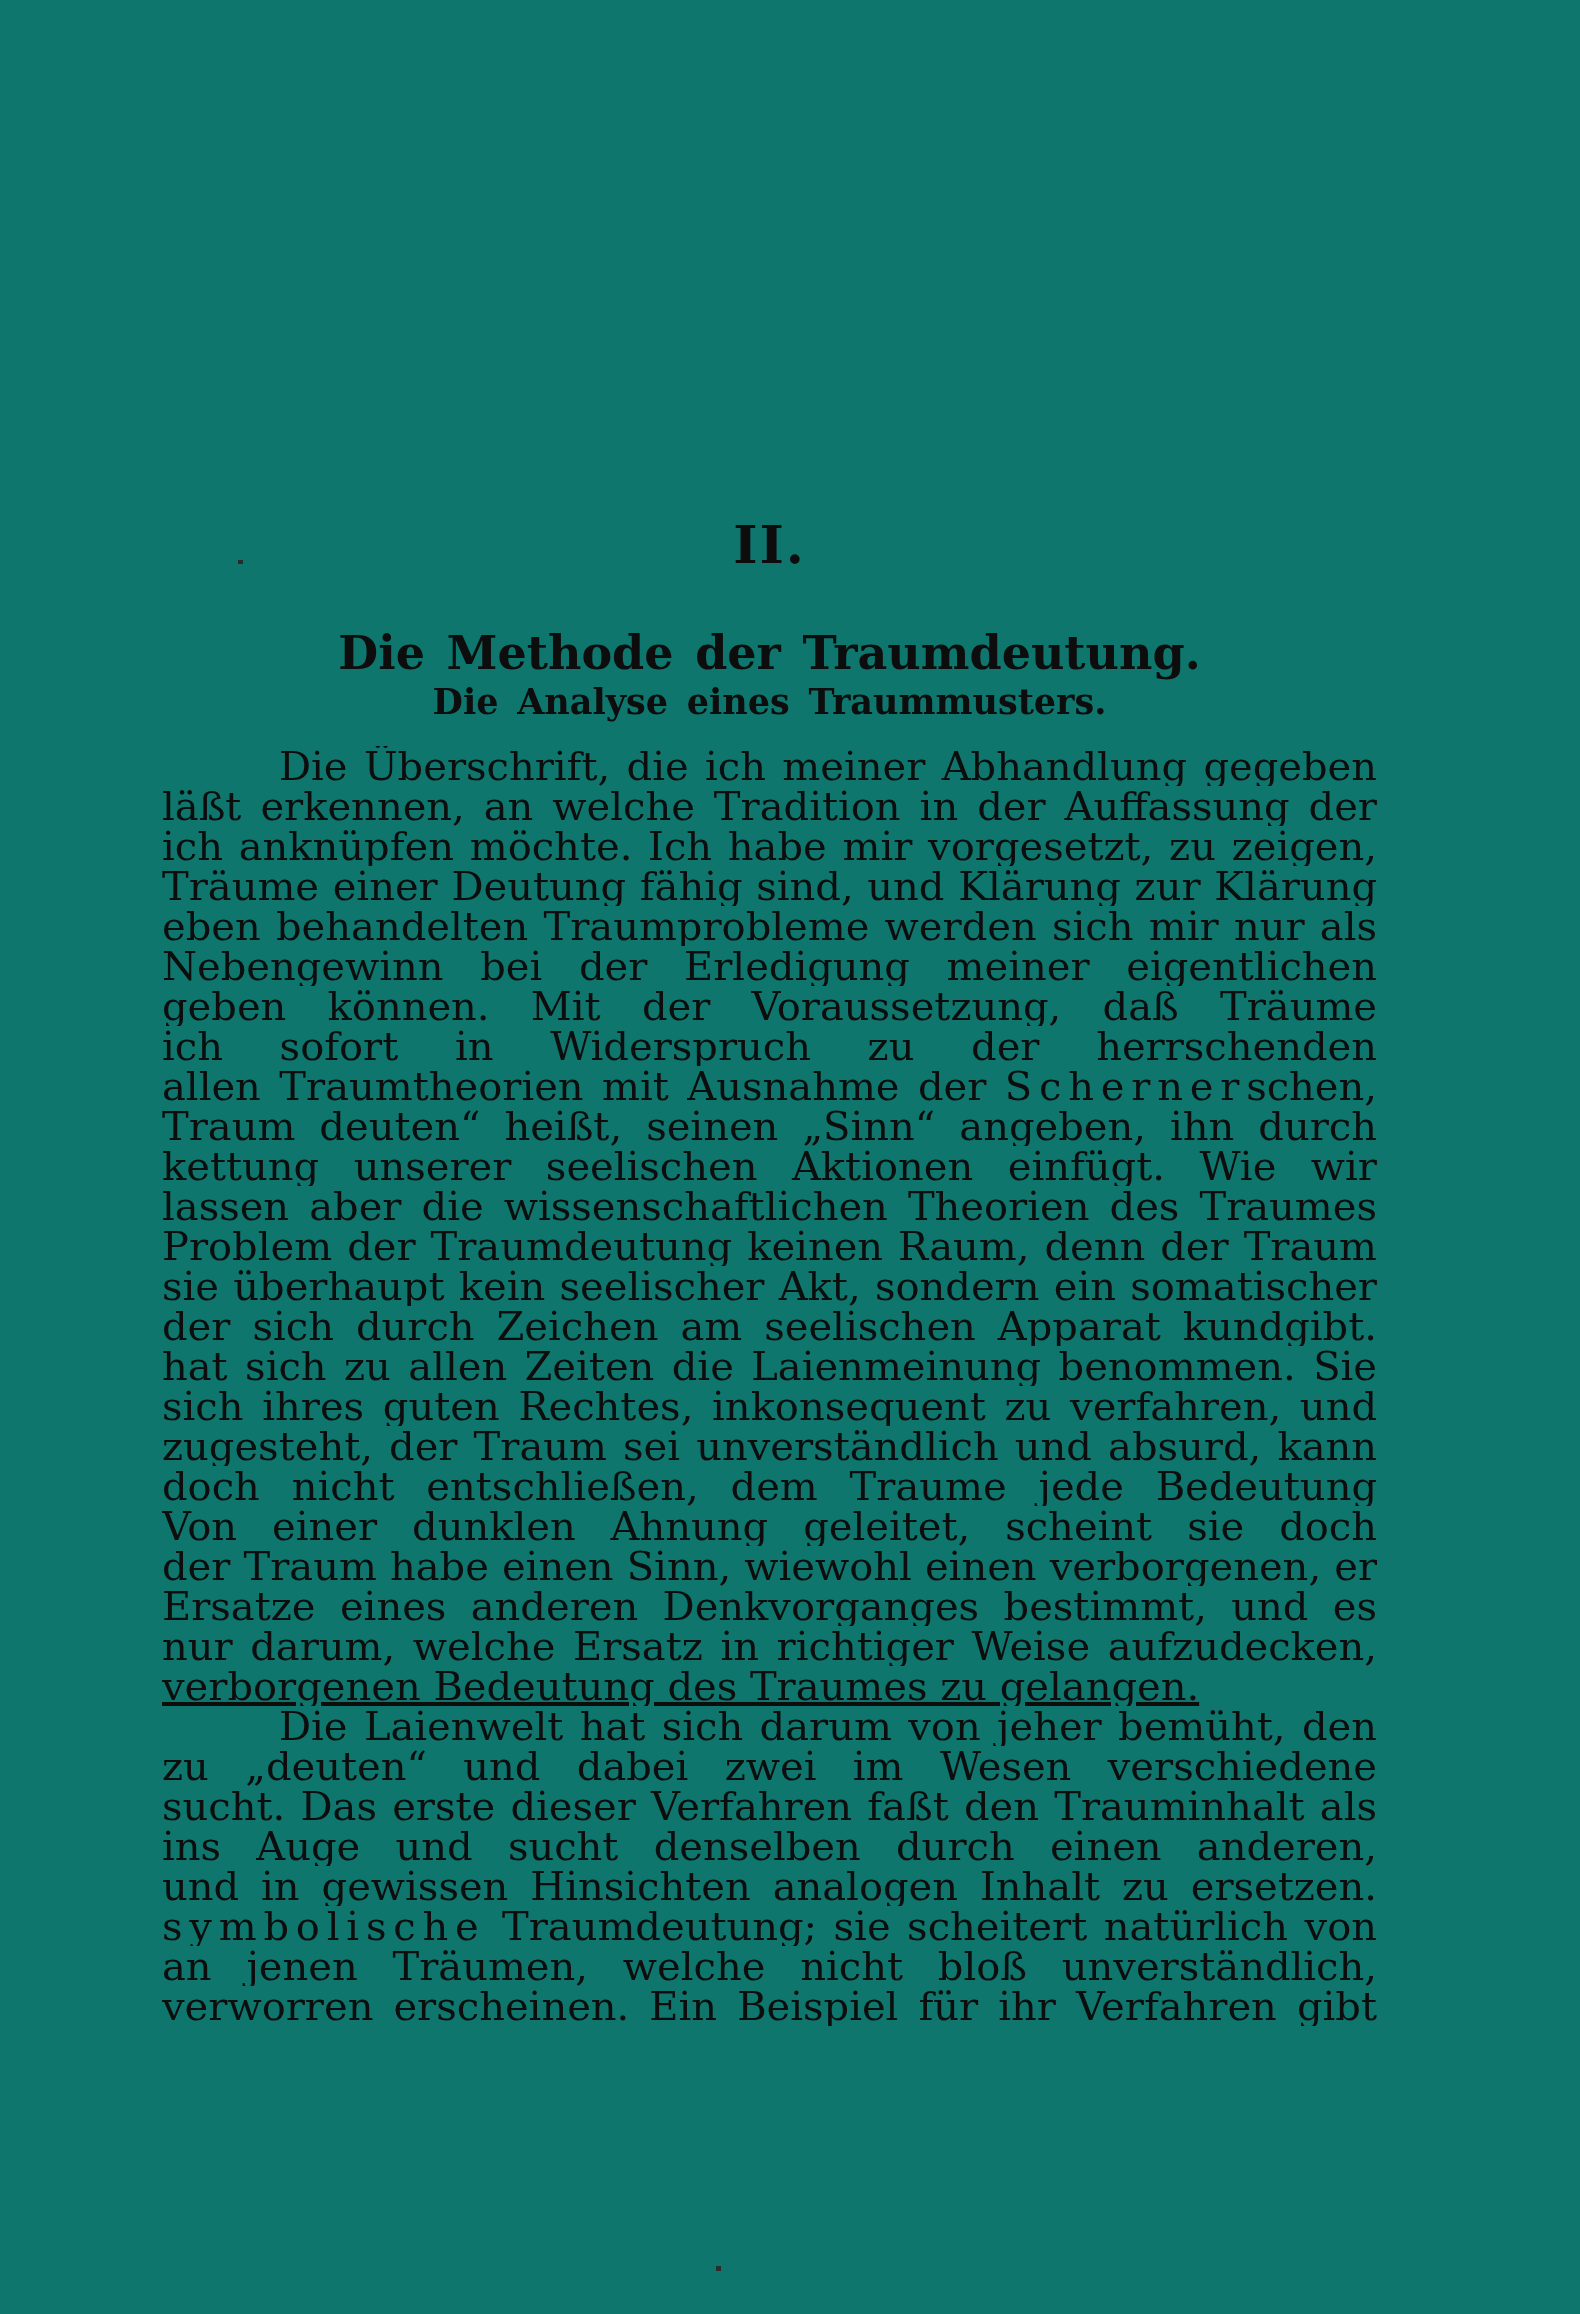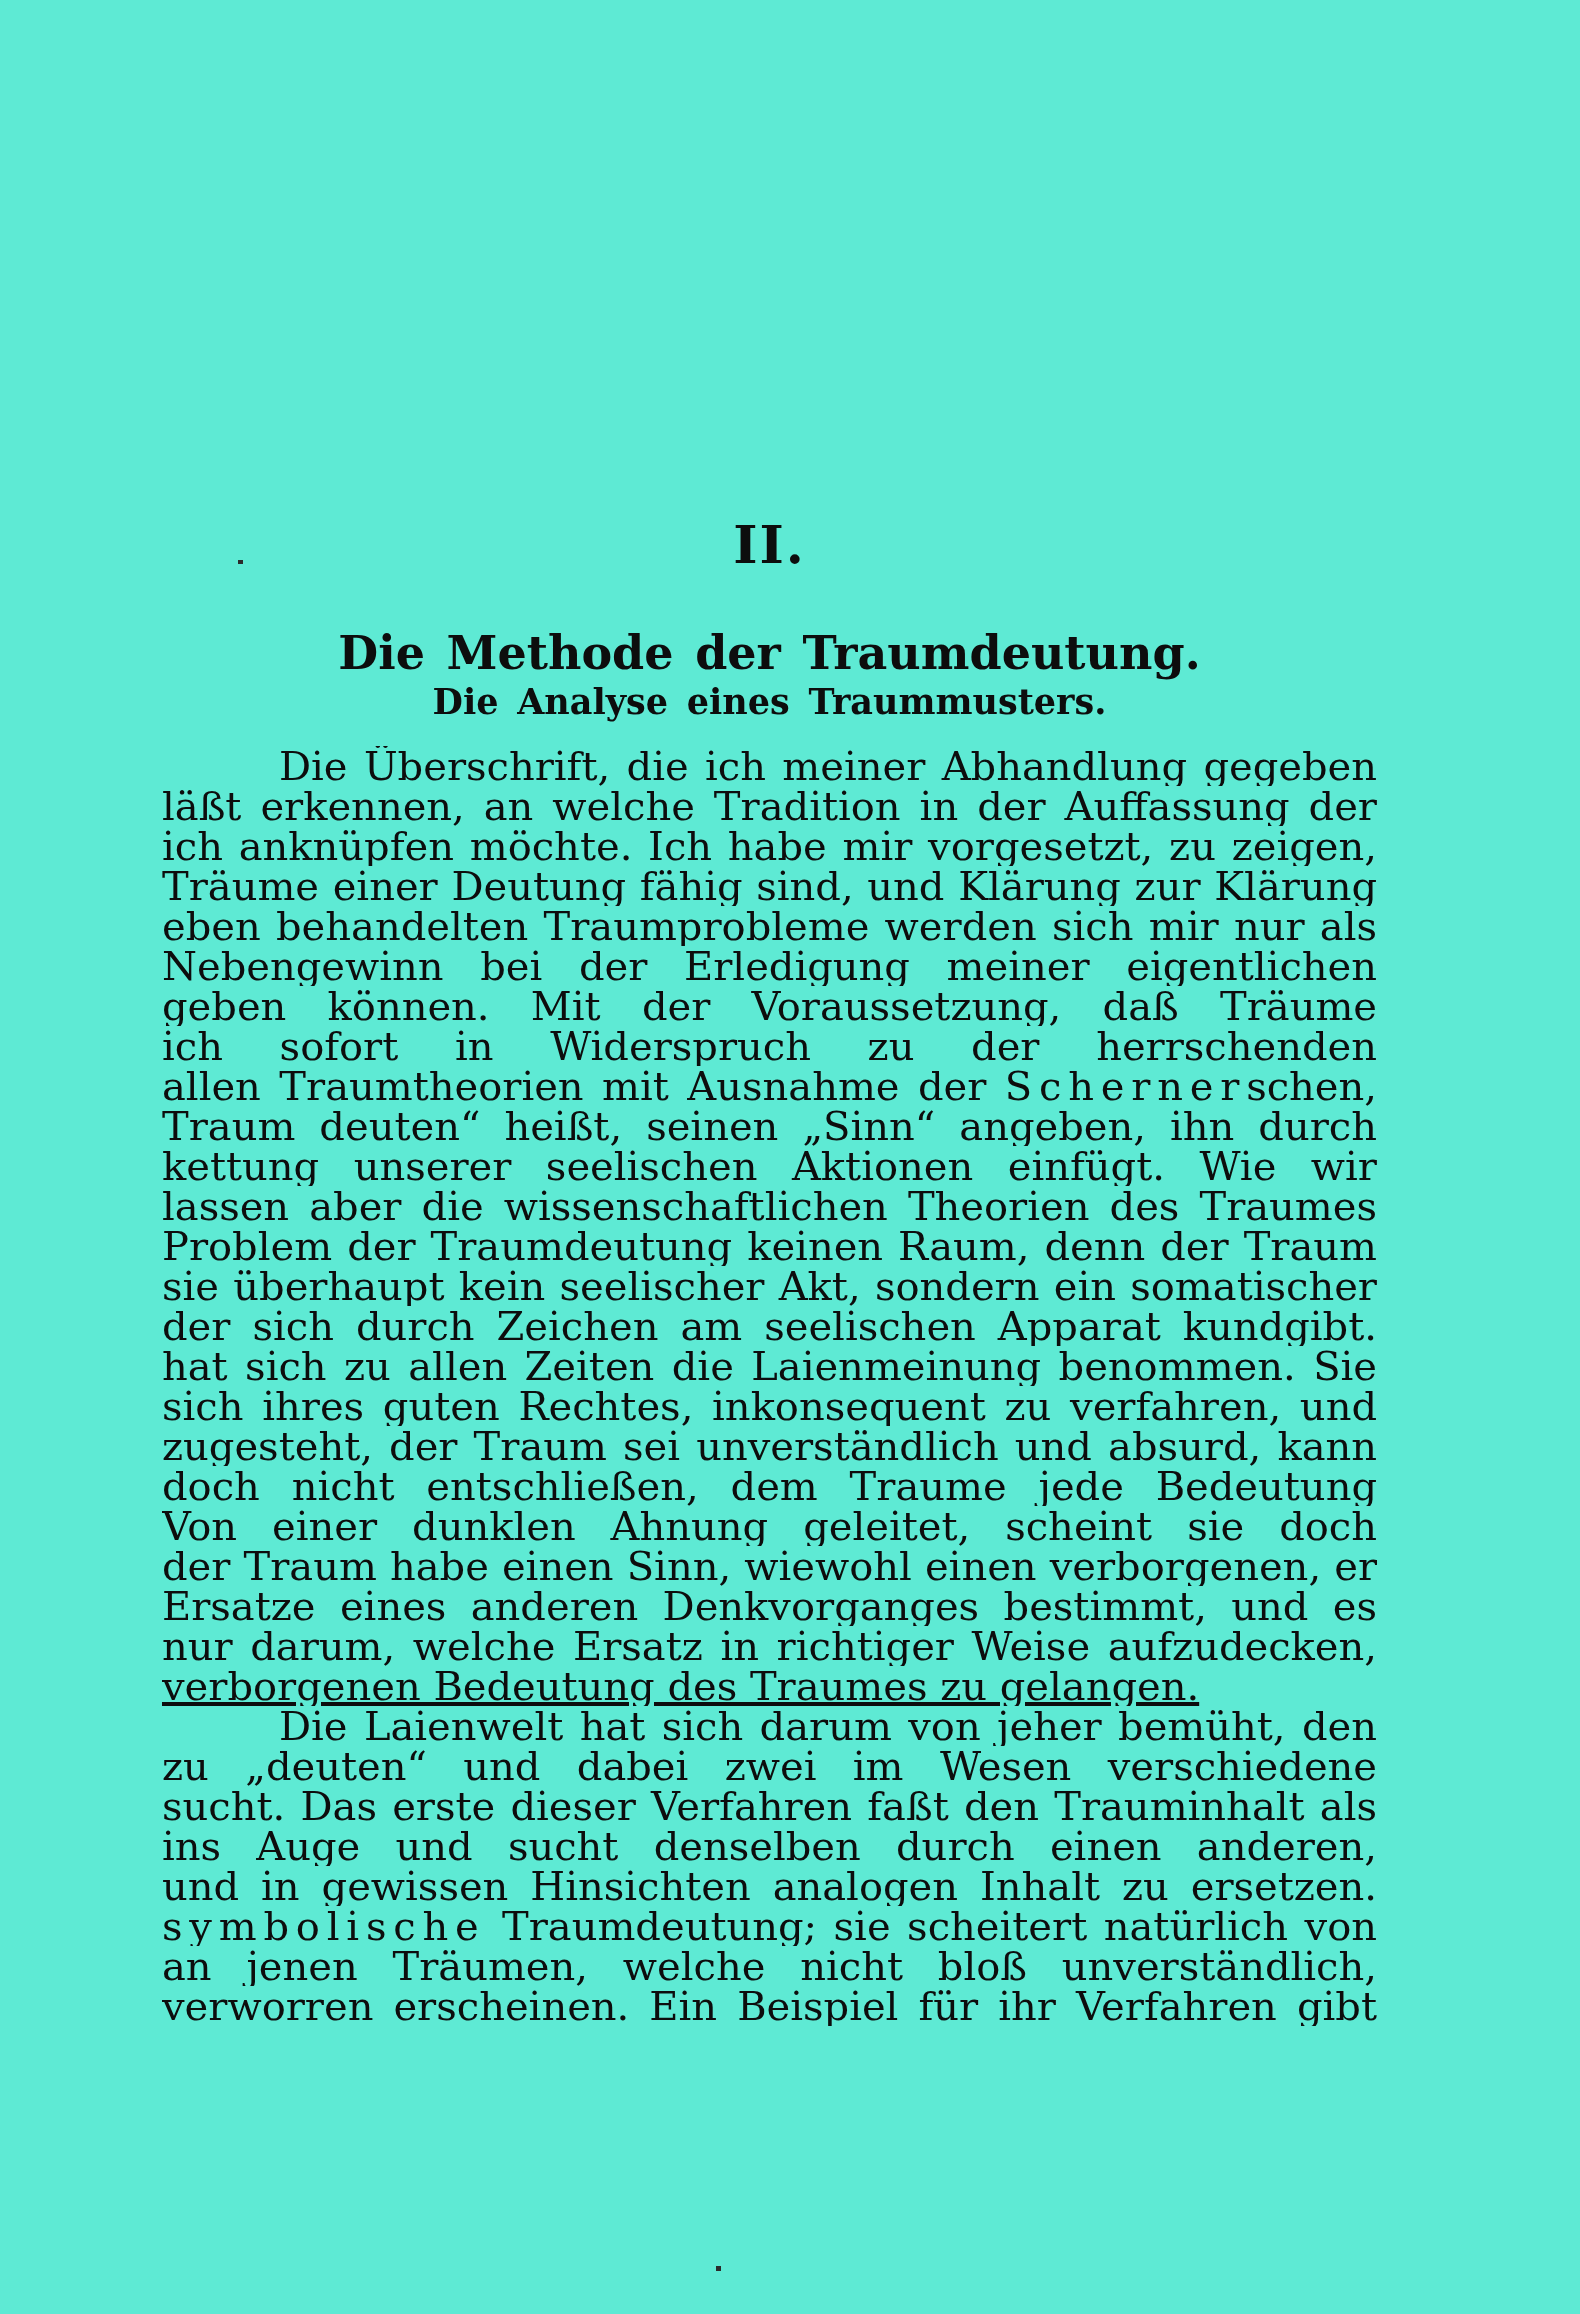--- a/index.html
+++ b/index.html
@@ -11,21 +11,21 @@
     height: 2314px;
     background: #ffffff;
     position: relative;
     font-family: "DejaVu Serif", "Liberation Serif", serif;
     color: #0d0d0d;
     overflow: hidden;
   }
   .page {
     position: absolute;
     inset: 0;
-    background: #5eead4;
+    background: #0f766e;
   }
   .heading {
     position: absolute;
     left: 162px;
     width: 1215px;
     text-align: center;
     font-weight: bold;
     white-space: nowrap;
   }
   .chapter-number {

